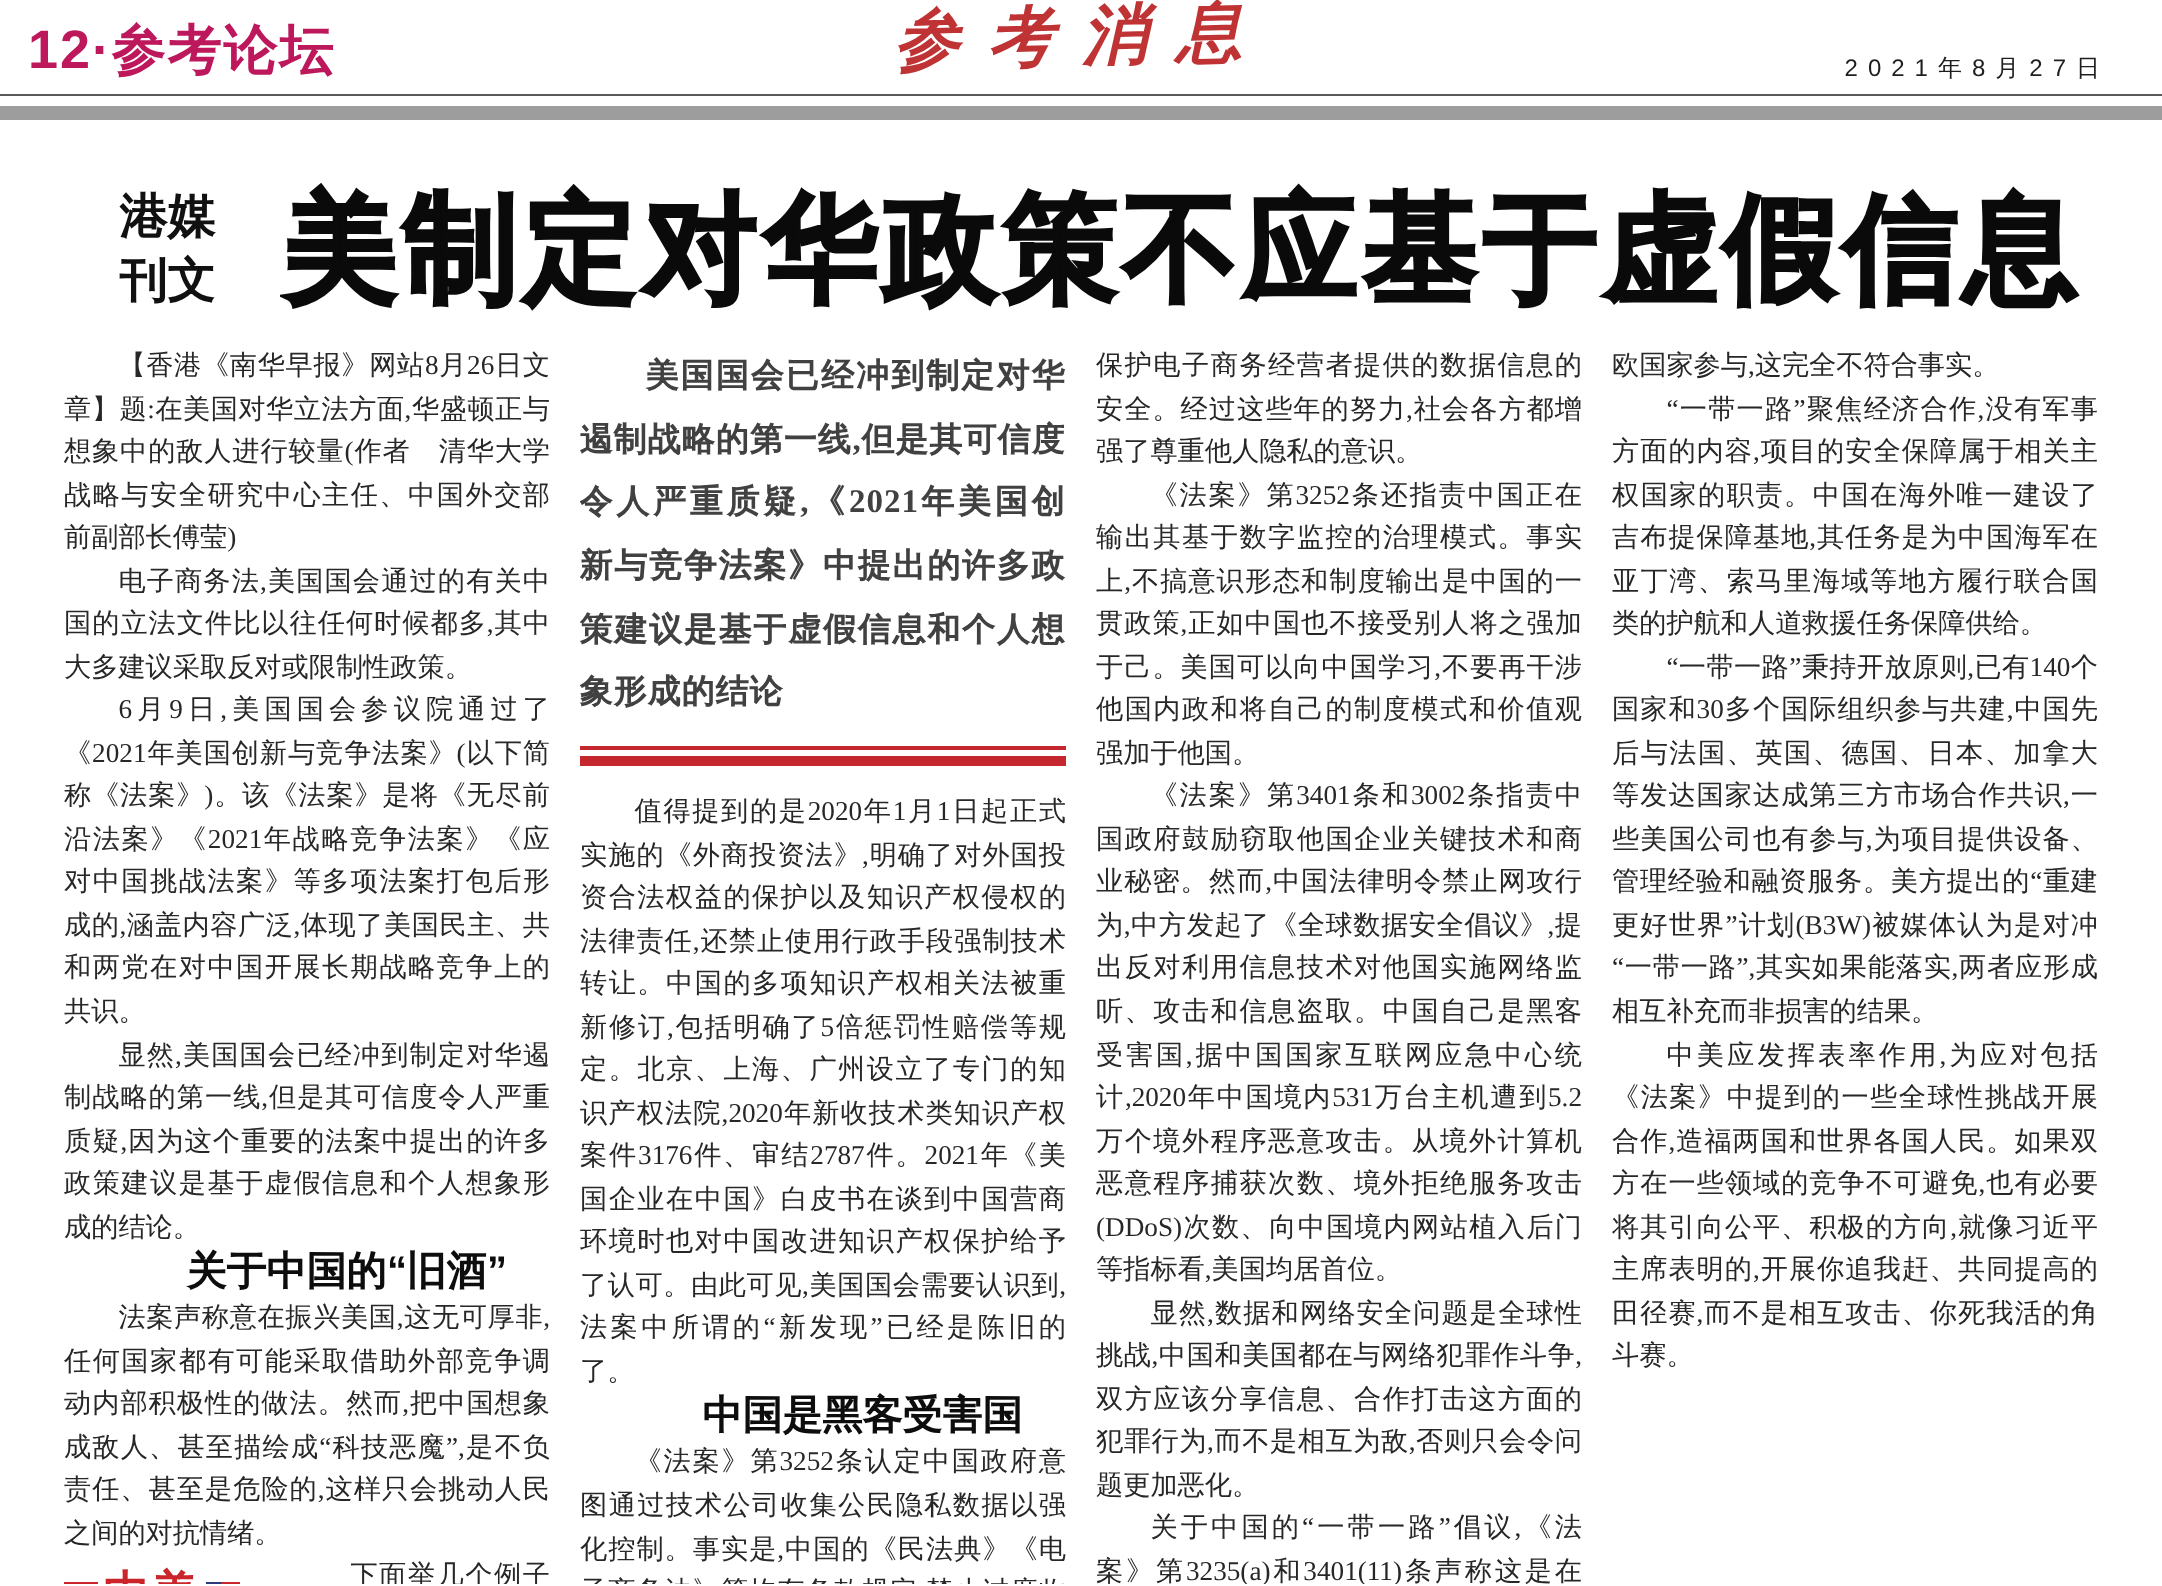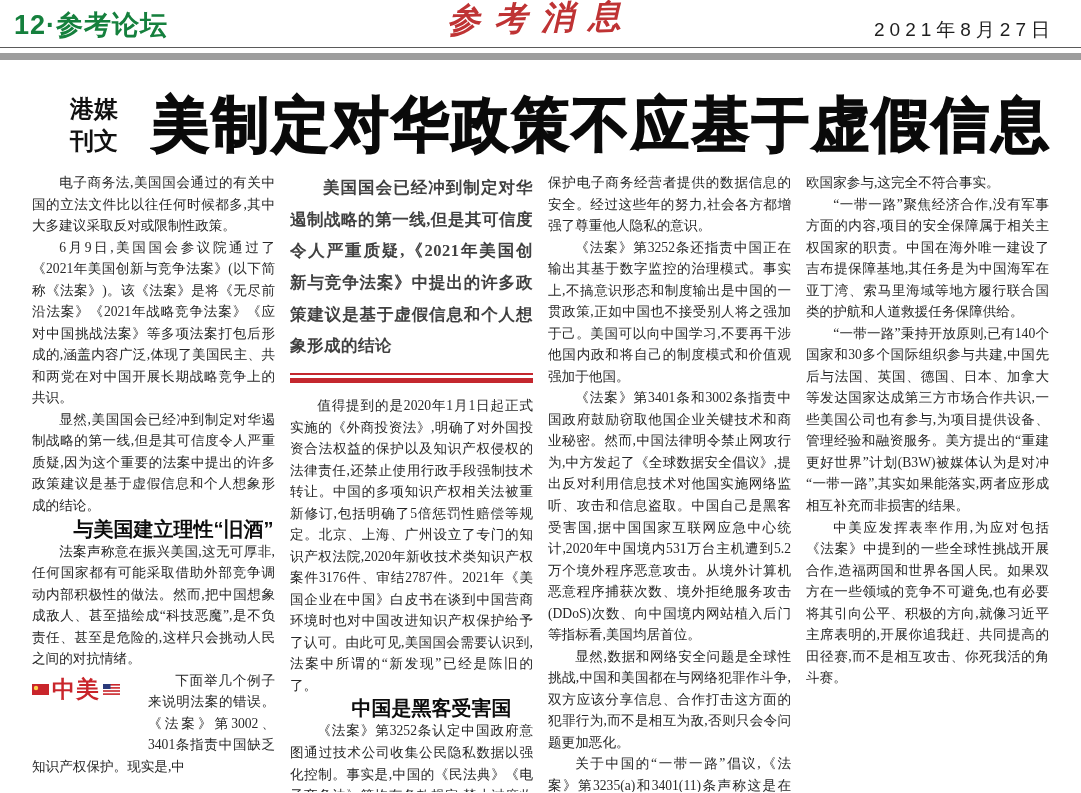--- a/index.html
+++ b/index.html
@@ -4,31 +4,31 @@
 <style>
   html,body{margin:0;padding:0;background:#ffffff;}
   .page{position:relative;width:1081px;height:793px;background:#fff;overflow:hidden;
         font-family:"Liberation Serif",serif;color:#252525;}
 
   
   .header{position:absolute;top:0;left:0;width:1081px;height:48px;
           display:flex;align-items:flex-end;justify-content:space-between;
           box-sizing:border-box;padding:0 26px 4px 14px;border-bottom:1px solid #5a5a5a;}
   .section-title{font-family:"Liberation Sans",sans-serif;font-weight:bold;
-                 font-size:27px;color:#15803d;letter-spacing:1px;}
+                 font-size:27px;color:#be185d;letter-spacing:1px;}
   .masthead{position:absolute;left:0;right:0;bottom:6px;text-align:center;pointer-events:none;}
   .masthead span{display:inline-block;color:#bf3334;font-size:33px;font-weight:bold;
                  font-style:italic;letter-spacing:14px;transform:rotate(-1.5deg);
                  font-family:"DejaVu Serif",serif;}
-  .date{font-size:19px;letter-spacing:5px;color:#1e1e1e;font-family:"Liberation Sans",sans-serif;}
+  .date{font-size:12px;letter-spacing:5px;color:#1e1e1e;font-family:"Liberation Sans",sans-serif;}
   .graybar{position:absolute;top:53px;left:0;width:1081px;height:7px;background:#9d9d9d;}
 
   
   .headline-row{position:absolute;top:84px;left:32px;width:1020px;height:82px;
-                display:flex;align-items:center;justify-content:flex-end;}
+                display:flex;align-items:center;}
   .kicker{margin-left:28px;width:56px;font-size:24px;line-height:1.35;font-weight:bold;
           color:#111;font-family:"Liberation Sans",sans-serif;text-align:justify;}
   .main-title{margin-left:26px;font-family:"Liberation Sans",sans-serif;font-weight:900;
               font-size:57px;color:#0a0a0a;letter-spacing:3px;white-space:nowrap;
               -webkit-text-stroke:1.6px #0a0a0a;transform:scaleY(1.04);}
 
   
   .body-cols{position:absolute;top:172px;left:32px;width:1017px;height:620px;
              display:flex;gap:15px;}
   .col{flex:1;min-width:0;overflow:hidden;font-size:13.6px;line-height:1.585;
@@ -66,24 +66,25 @@
     <div class="kicker">
       <div>港媒</div>
       <div>刊文</div>
     </div>
     <div class="main-title">美制定对华政策不应基于虚假信息</div>
   </div>
 
   <div class="body-cols">
 
     <div class="col">
+      <p>【香港《南华早报》网站8月26日文章】题:在美国对华立法方面,华盛顿正与想象中的敌人进行较量(作者　清华大学战略与安全研究中心主任、中国外交部前副部长傅莹)</p>
       <p>电子商务法,美国国会通过的有关中国的立法文件比以往任何时候都多,其中大多建议采取反对或限制性政策。</p>
       <p>6月9日,美国国会参议院通过了《2021年美国创新与竞争法案》(以下简称《法案》)。该《法案》是将《无尽前沿法案》《2021年战略竞争法案》《应对中国挑战法案》等多项法案打包后形成的,涵盖内容广泛,体现了美国民主、共和两党在对中国开展长期战略竞争上的共识。</p>
       <p>显然,美国国会已经冲到制定对华遏制战略的第一线,但是其可信度令人严重质疑,因为这个重要的法案中提出的许多政策建议是基于虚假信息和个人想象形成的结论。</p>
-      <p class="subhead">与美国建立理性“旧酒”</p>
+      <p class="subhead">关于中国的“旧酒”</p>
       <p>法案声称意在振兴美国,这无可厚非,任何国家都有可能采取借助外部竞争调动内部积极性的做法。然而,把中国想象成敌人、甚至描绘成“科技恶魔”,是不负责任、甚至是危险的,这样只会挑动人民之间的对抗情绪。</p>
 
       <div class="cm-graphic">
         <div class="cm-row1">
           <svg width="17" height="11" viewBox="0 0 17 11">
             <rect width="17" height="11" fill="#c9252b"></rect>
             <circle cx="4" cy="4" r="2.2" fill="#ffd24a"></circle>
           </svg>
           <span class="cm-word">中美</span>
           <svg width="17" height="11" viewBox="0 0 17 11">

